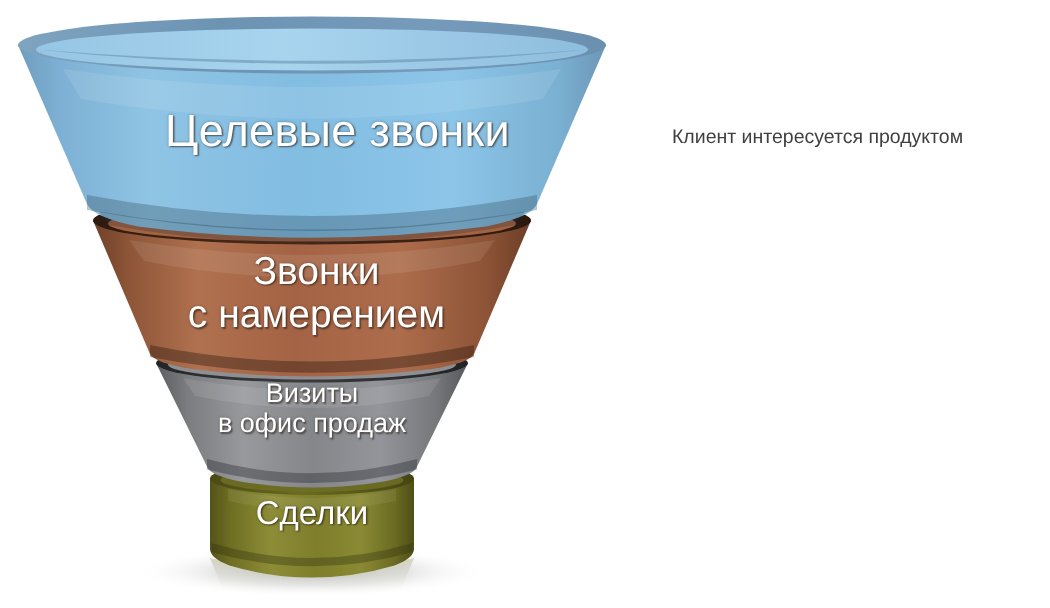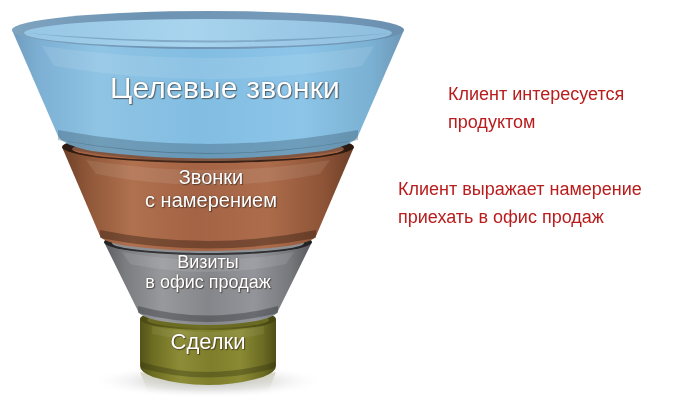--- a/index.html
+++ b/index.html
@@ -49,41 +49,41 @@
     left: 30px;
     top: 71px;
     width: 390px;
     font-size: 30px;
     letter-spacing: 0.2px;
   }
   #cap-2 {
     left: 88px;
     top: 166px;
     width: 246px;
-    font-size: 20px;
+    font-size: 26px;
   }
   #cap-3 {
     left: 110px;
     top: 252px;
     width: 196px;
     font-size: 18px;
   }
   #cap-4 {
     left: 128px;
     top: 330px;
     width: 160px;
     font-size: 22px;
   }
 
   
   .annotation {
     position: absolute;
-    color: #b91c1c;
+    color: #404040;
     font-family: "Liberation Sans", sans-serif;
-    font-size: 18px;
+    font-size: 13px;
     line-height: 1.55;
     white-space: pre-line;
   }
   #ann-1 { left: 448px; top: 81px;  width: 250px; }
   #ann-2 { left: 398px; top: 176px; width: 290px; }
   #ann-3 { left: 355px; top: 270px; width: 345px; }
 </style>
 </head>
 <body>
 
@@ -234,17 +234,15 @@
   <div class="stage-caption" id="cap-2">Звонки
 с намерением</div>
 
   <div class="stage-caption" id="cap-3">Визиты
 в офис продаж</div>
 
   <div class="stage-caption" id="cap-4">Сделки</div>
 
   <div class="annotation" id="ann-1">Клиент интересуется продуктом</div>
 
-  <div class="annotation" id="ann-2">Клиент выражает намерение
-приехать в офис продаж</div>
 
 
 </div>
 
 </body></html>

